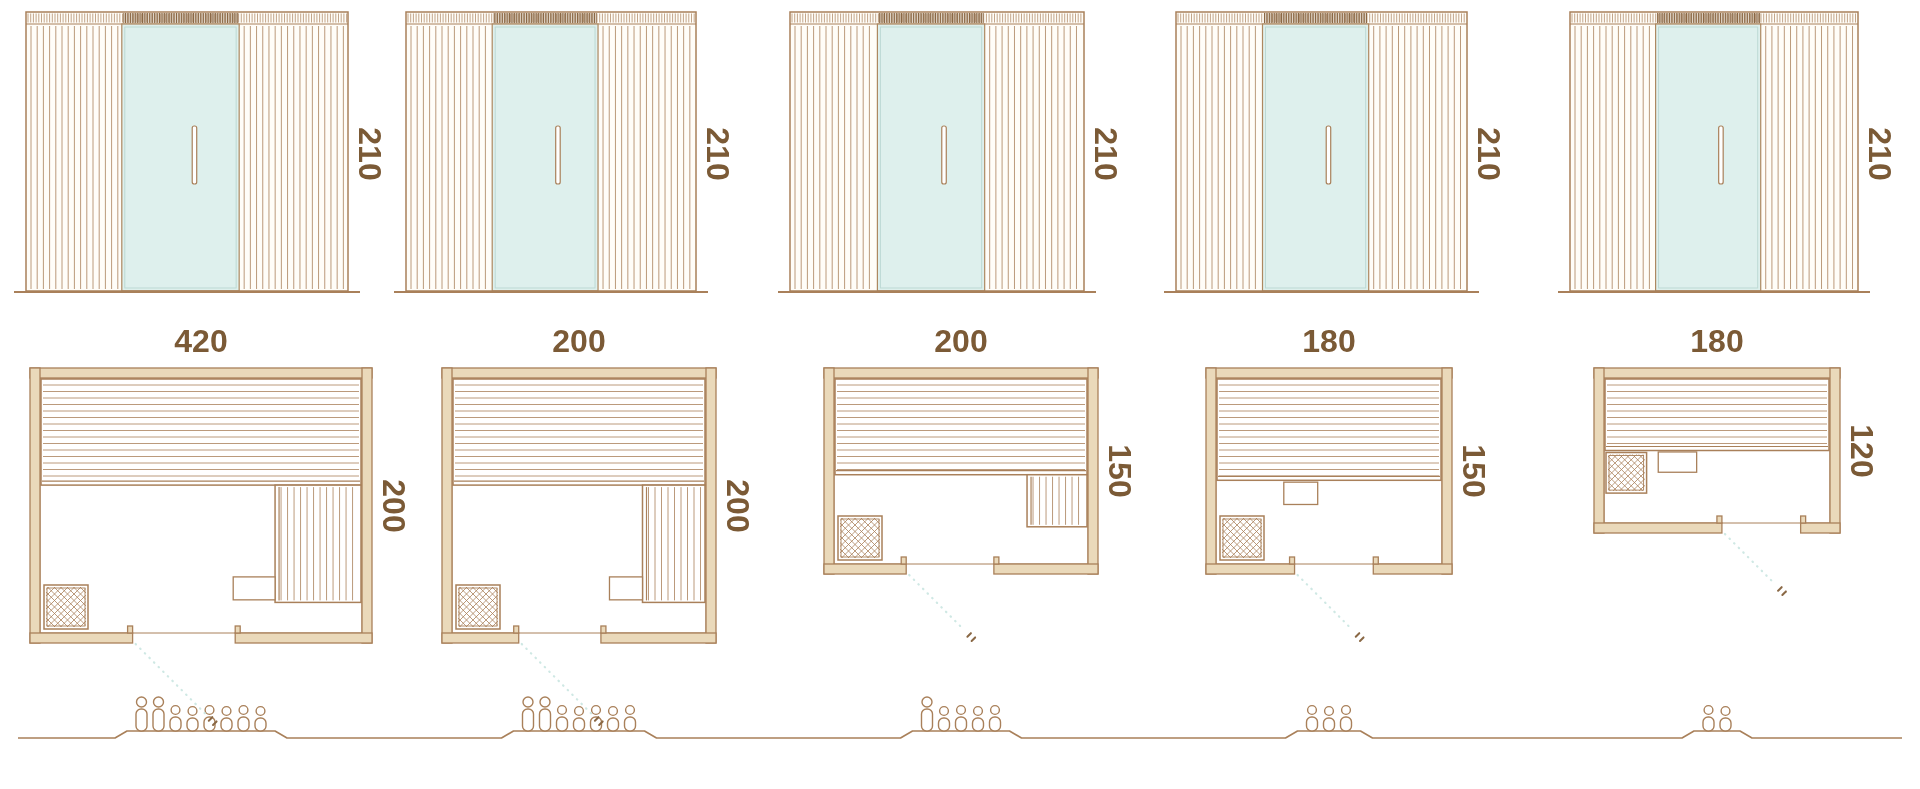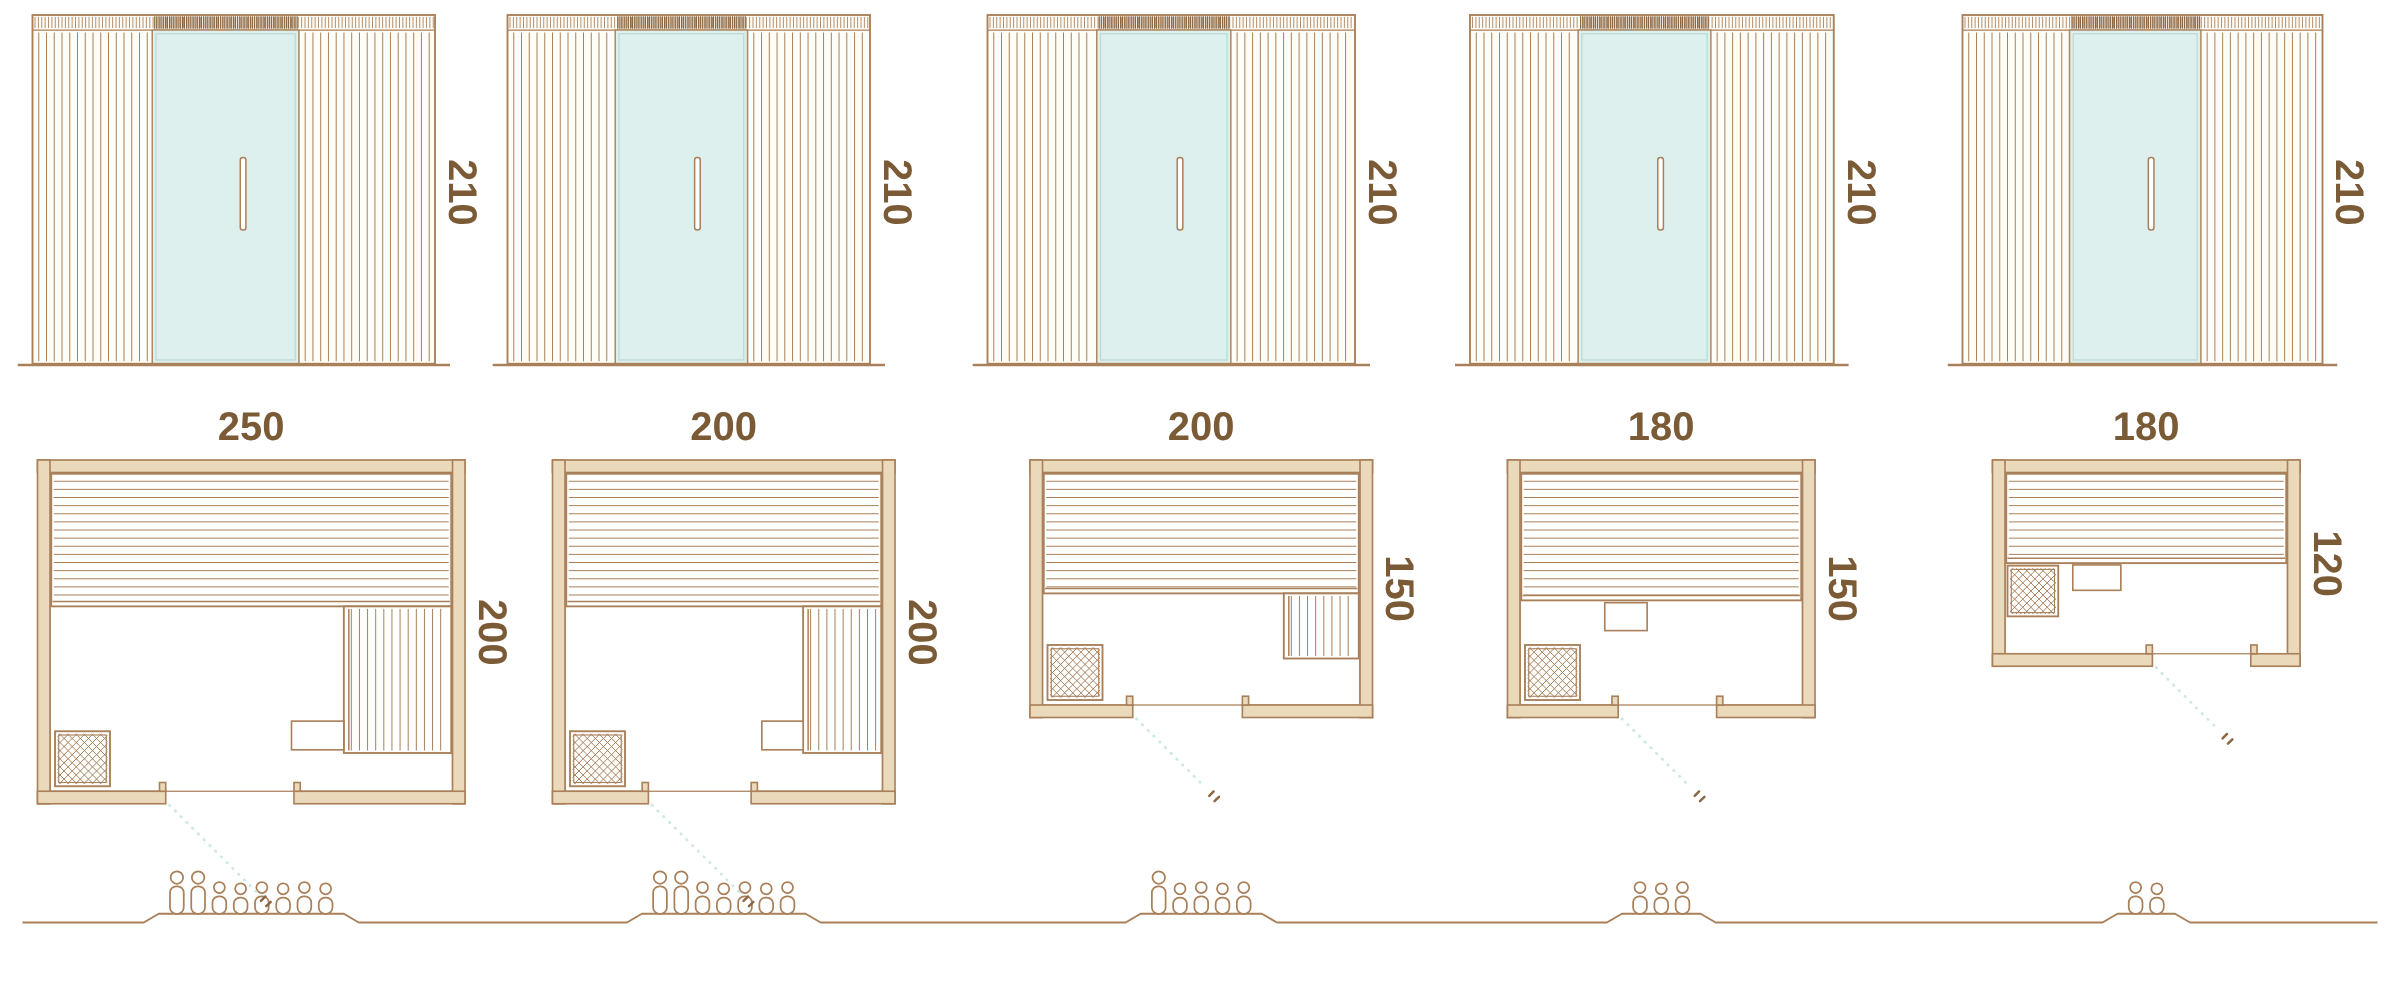--- a/index.html
+++ b/index.html
@@ -290,21 +290,21 @@
       <line x1="208.5999999999995" y1="5" x2="208.5999999999995" y2="15" stroke="#8a6845" stroke-width="1"></line>
       <line x1="210.2999999999995" y1="5" x2="210.2999999999995" y2="15" stroke="#8a6845" stroke-width="1"></line>
       <line x1="211.9999999999995" y1="5" x2="211.9999999999995" y2="15" stroke="#8a6845" stroke-width="1"></line>
       <line x1="213.69999999999948" y1="5" x2="213.69999999999948" y2="15" stroke="#8a6845" stroke-width="1"></line>
       <rect x="97.8" y="16" width="117.36" height="267" fill="#def0ed" stroke="#ad8860" stroke-width="1.2"></rect>
       <rect x="100.8" y="19" width="111.36" height="261" fill="none" stroke="#bcd9d4" stroke-width="1"></rect>
       <rect x="168.216" y="118" width="4.5" height="58" rx="2" fill="#ffffff" stroke="#a9805a" stroke-width="1.2"></rect>
       <rect x="2" y="4" width="322" height="279" fill="none" stroke="#a9805a" stroke-width="1.5"></rect>
     </svg>
   <div class="dim rot" style="left: 330px; top: 133px;">210</div>
-  <div class="dim horiz" style="left: 30px; top: 320px; width: 342px;">250</div>
+  <div class="dim horiz" style="left: 30px; top: 320px; width: 342px;">420</div>
   <svg class="plan" width="350" height="371" viewBox="0 0 350 371" style="left: 28px; top: 366px;">
       <rect x="12" y="12" width="322" height="255" fill="#ffffff" stroke="#a9805a" stroke-width="1"></rect>
       <rect x="2" y="2" width="342" height="10" fill="#ead9ba" stroke="#a9805a" stroke-width="1.3"></rect>
       <rect x="2" y="2" width="10" height="275" fill="#ead9ba" stroke="#a9805a" stroke-width="1.3"></rect>
       <rect x="334" y="2" width="10" height="275" fill="#ead9ba" stroke="#a9805a" stroke-width="1.3"></rect>
       <rect x="2" y="267" width="102.6" height="10" fill="#ead9ba" stroke="#a9805a" stroke-width="1.3"></rect>
       <rect x="207.2" y="267" width="136.8" height="10" fill="#ead9ba" stroke="#a9805a" stroke-width="1.3"></rect>
       <rect x="99.6" y="260" width="5" height="7" fill="#ead9ba" stroke="#a9805a" stroke-width="1.3"></rect>
       <rect x="207.2" y="260" width="5" height="7" fill="#ead9ba" stroke="#a9805a" stroke-width="1.3"></rect>
       <rect x="13" y="13" width="320" height="106.1" fill="#ffffff" stroke="#a9805a" stroke-width="1.5"></rect>

